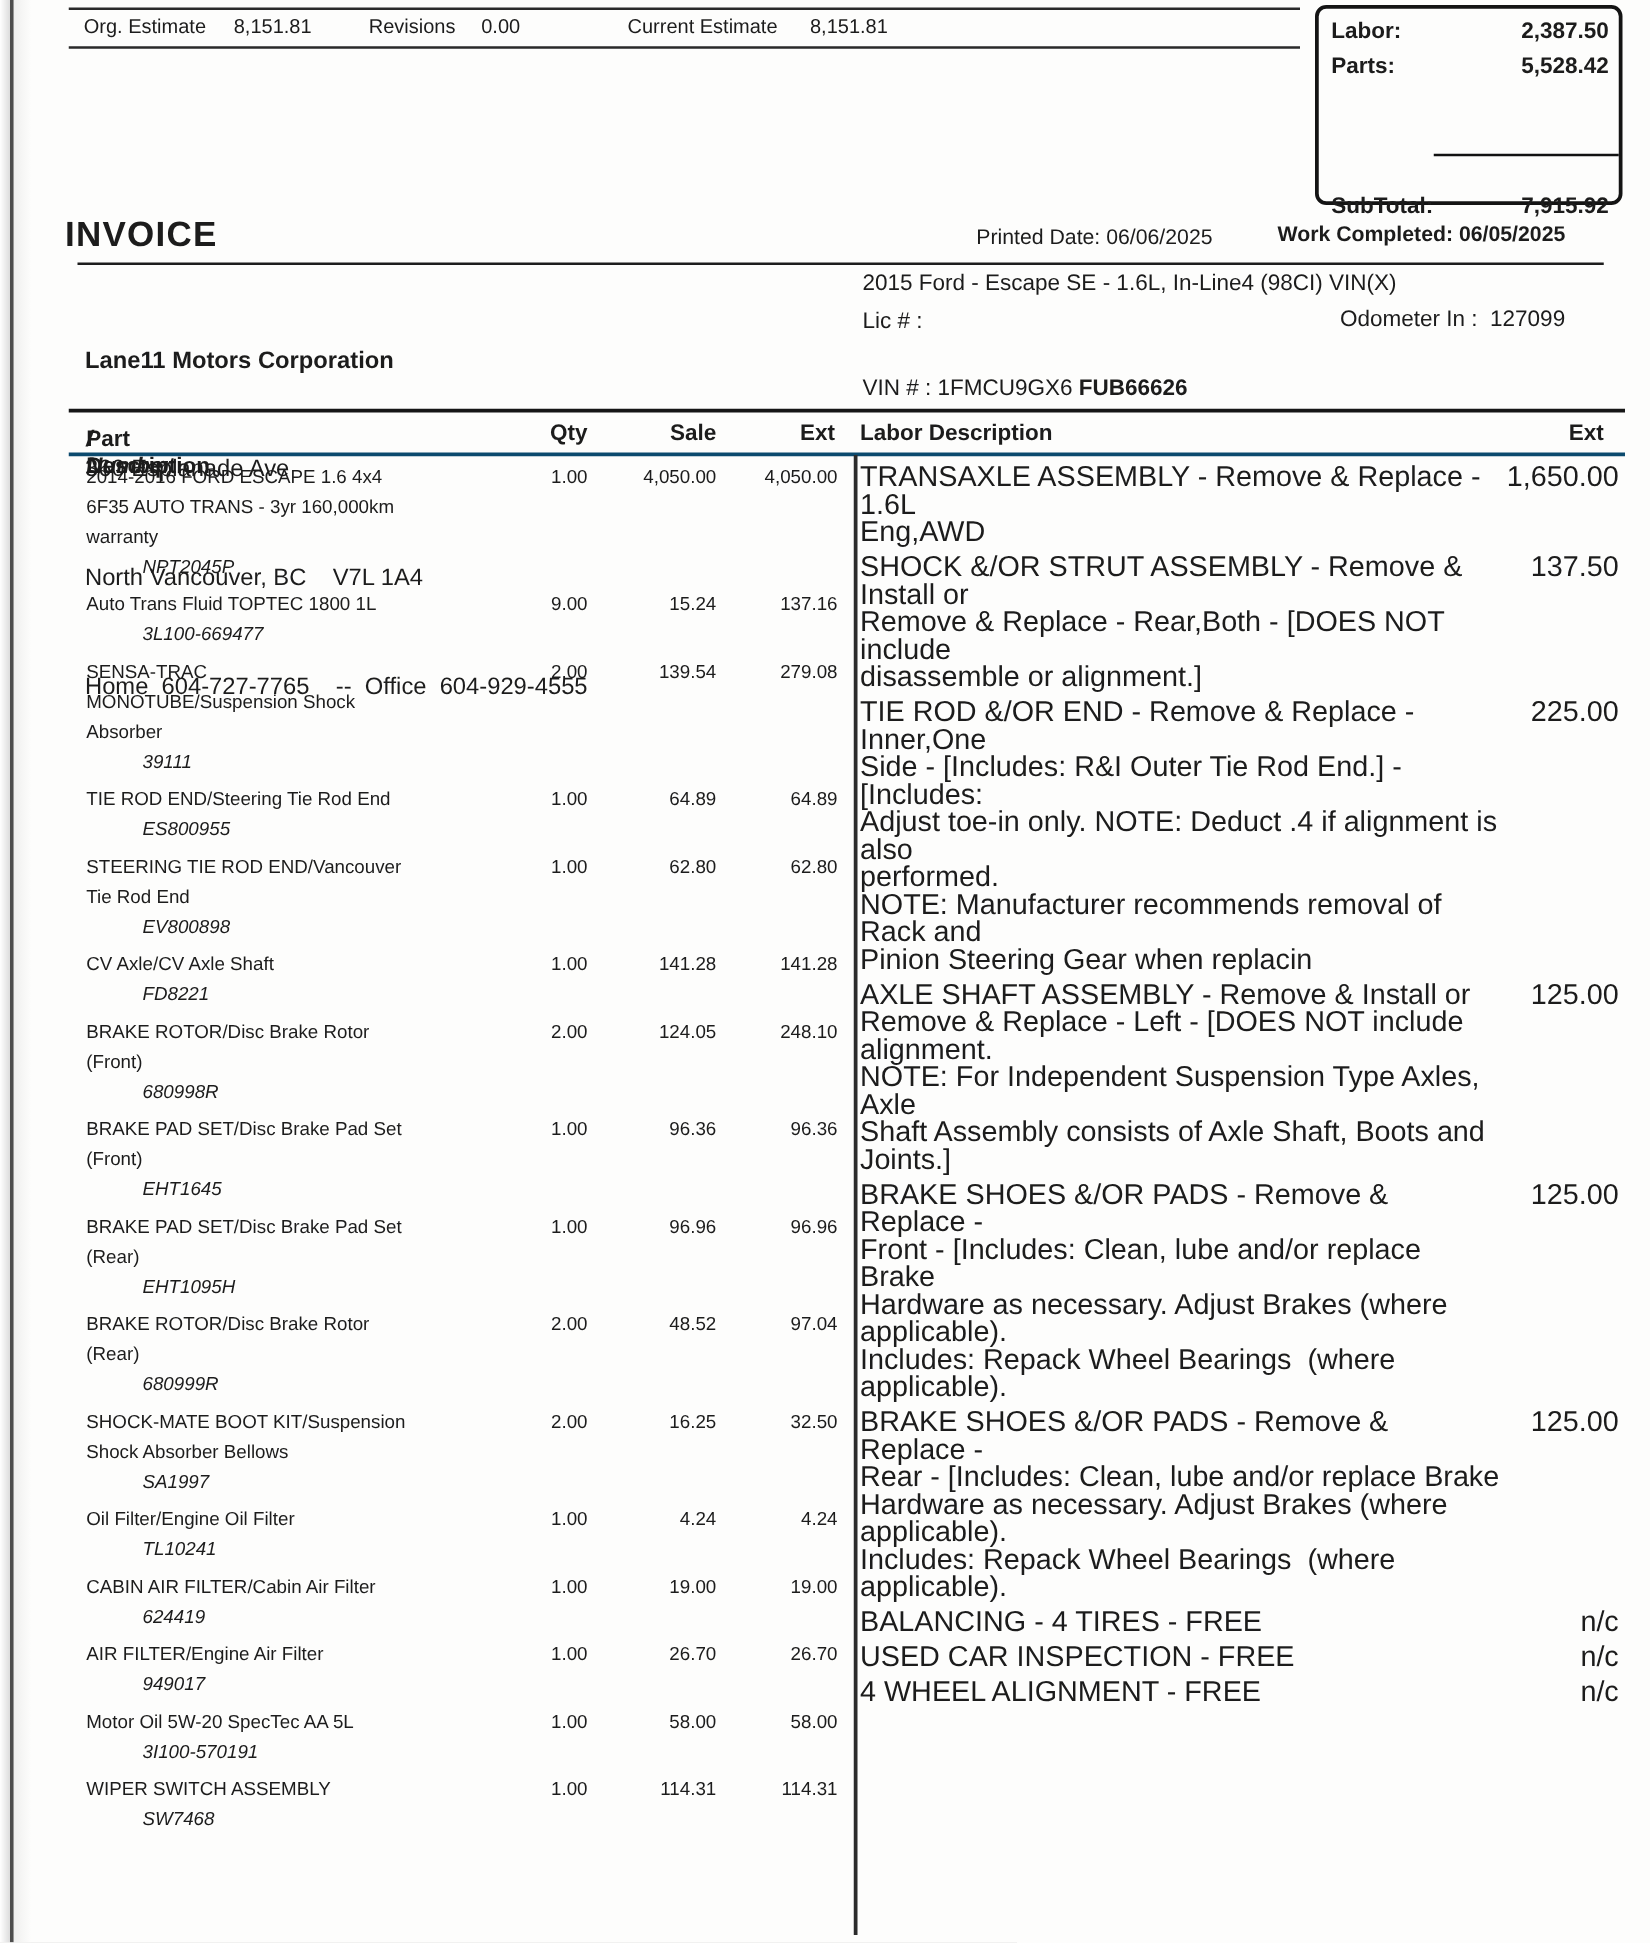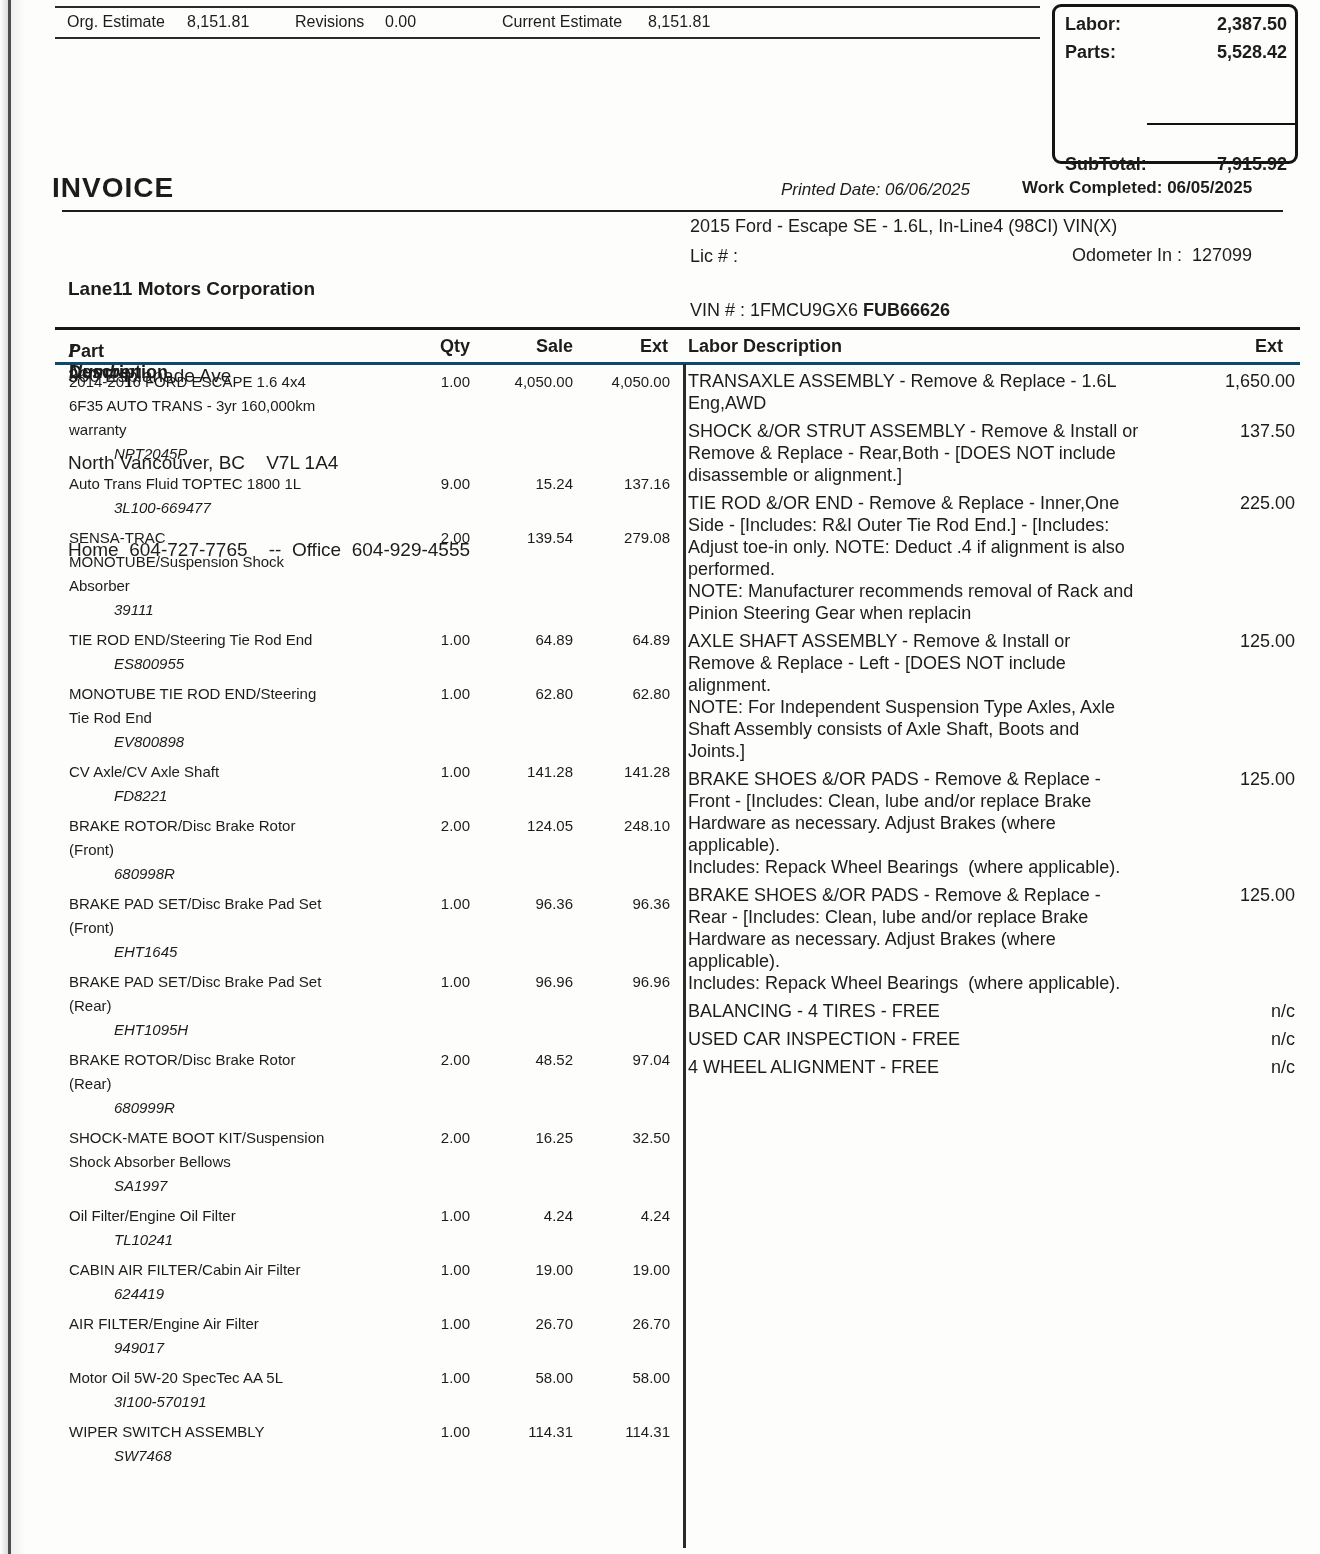--- a/index.html
+++ b/index.html
@@ -30,21 +30,21 @@
     position:absolute;left:1052px;top:4px;width:246px;height:160px;
     border:3px solid #141414;border-radius:9px;box-sizing:border-box;padding-left:41px;
   }
   .tb-row{position:absolute;left:0;width:100%;font-weight:bold;font-size:18px;}
   .tb-row .lbl{position:absolute;left:10px;}
   .tb-row .val{position:absolute;right:8px;}
   .tb-labor{top:7px;} .tb-parts{top:35px;} .tb-sub{bottom:7px;}
   .tb-line{position:absolute;right:0;bottom:36px;width:148px;border-top:2.5px solid #111;}
 
   
-  #printed-date{position:absolute;left:781px;top:180px;font-size:17px;font-style:italic;}
+  #printed-date{position:absolute;left:781px;top:180px;font-size:17px;}
   #work-completed{position:absolute;left:1022px;top:178px;font-size:17px;font-weight:bold;}
   #invoice-title{position:absolute;left:52px;top:172px;font-size:28px;font-weight:bold;letter-spacing:1px;}
   .rule-title{position:absolute;left:62px;top:210px;width:1221px;border-top:2.5px solid #1d1d1d;}
 
   #company-block{position:absolute;left:68px;top:216px;font-size:19px;line-height:29px;white-space:pre-wrap;}
   #company-block .co-name{font-weight:bold;}
   #vehicle-desc{position:absolute;left:690px;top:216px;font-size:18px;}
   #lic-label{position:absolute;left:690px;top:246px;font-size:18px;}
   #odometer{position:absolute;left:1072px;top:245px;font-size:18px;white-space:pre-wrap;}
   #vin-line{position:absolute;left:690px;top:300px;font-size:18px;white-space:pre-wrap;}
@@ -68,21 +68,21 @@
 
   
   #parts-col{position:absolute;left:69px;top:370px;width:601px;}
   .prow{display:grid;grid-template-columns:310px 91px 103px 97px;margin-bottom:6px;font-size:15px;line-height:24px;}
   .pdesc{white-space:pre-wrap;}
   .pnum{font-style:italic;padding-left:45px;}
   .pqty,.psale,.pext{text-align:right;}
 
   
   #labor-col{position:absolute;left:688px;top:370px;width:607px;}
-  .lrow{display:grid;grid-template-columns:1fr 95px;margin-bottom:6px;font-size:18px;line-height:22px;align-items:start;}
+  .lrow{display:grid;grid-template-columns:1fr 95px;margin-bottom:6px;font-size:23px;line-height:22px;align-items:start;}
   .ldesc{white-space:pre-wrap;}
   .lext{text-align:right;}
 </style>
 </head>
 <body>
 
 <div id="page">
   <div class="scan-edge"></div>
   <div class="scan-edge-line"></div>
   <div class="scan-edge-inner"></div>
@@ -186,21 +186,21 @@
           <div class="pdesc">TIE ROD END/Steering Tie Rod End</div>
           <div class="pnum">ES800955</div>
         </div>
         <div class="pqty">1.00</div>
         <div class="psale">64.89</div>
         <div class="pext">64.89</div>
       </div>
 
       <div class="prow">
         <div>
-          <div class="pdesc">MONOTUBE TIE ROD END/Steering
+          <div class="pdesc">STEERING TIE ROD END/Vancouver
 Tie Rod End</div>
           <div class="pnum">EV800898</div>
         </div>
         <div class="pqty">1.00</div>
         <div class="psale">62.80</div>
         <div class="pext">62.80</div>
       </div>
 
       <div class="prow">
         <div>

